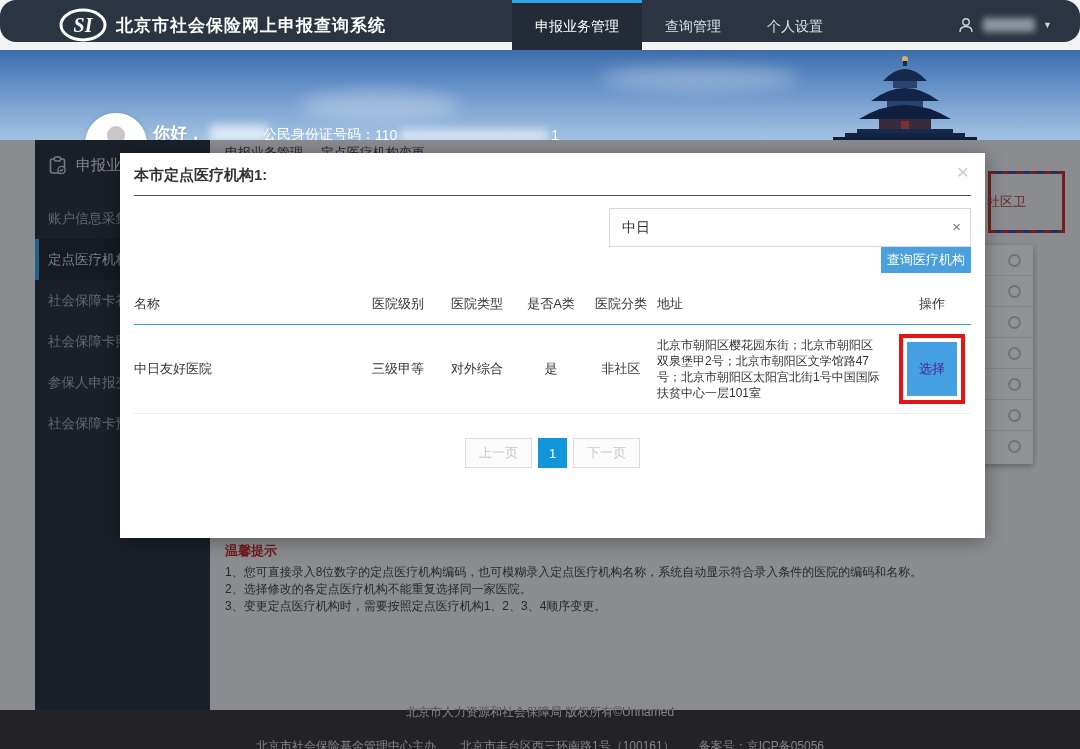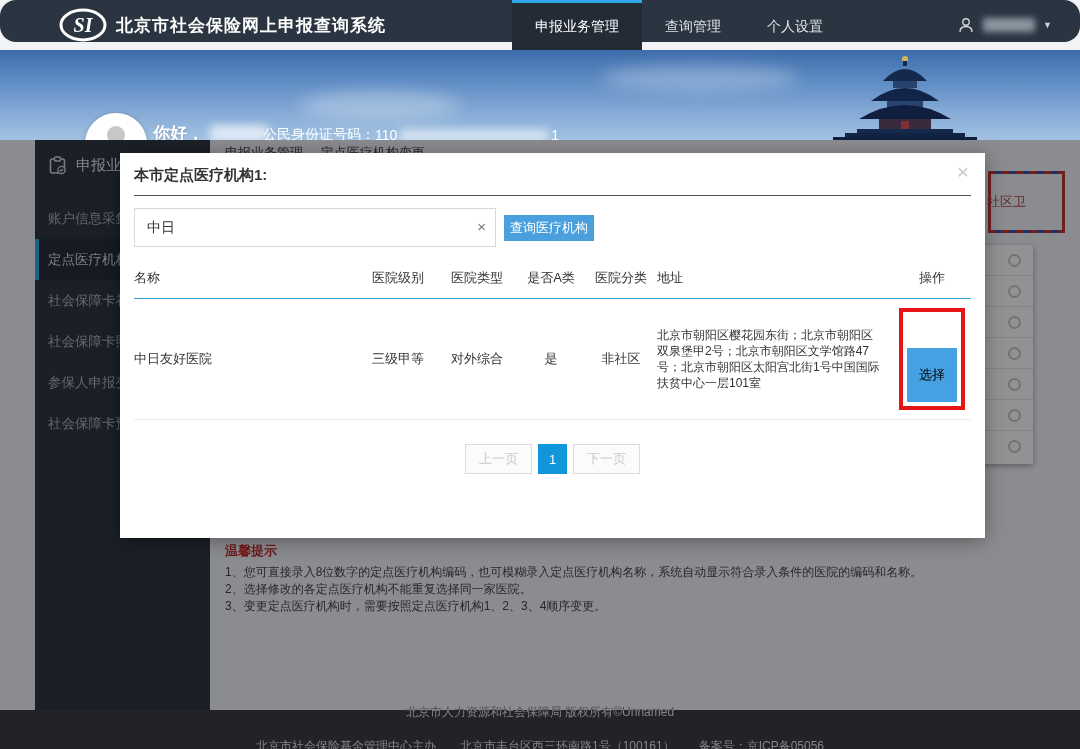--- a/index.html
+++ b/index.html
@@ -55,35 +55,35 @@
   .radio-row { height:31px; border-bottom:1px solid #e3e3e3; display:flex; align-items:center; justify-content:flex-end; padding-right:12px; }
   .radio-circle { width:13px; height:13px; border:2px solid #c4c4c4; border-radius:50%; }
   
   .overlay { position:absolute; left:0; top:140px; width:1080px; height:570px; background:rgba(14,16,21,.45); z-index:10; }
   
   .modal { position:absolute; left:120px; top:153px; width:865px; height:385px; background:#fff; z-index:20;
     padding:0 14px; box-shadow:0 3px 18px rgba(0,0,0,.35); }
   .modal-close { position:absolute; right:16px; top:8px; font-size:21px; color:#c9c9c9; cursor:pointer; line-height:1; }
   .modal-title { margin-top:13px; font-size:15px; font-weight:bold; color:#333; }
   .modal-hr { margin-top:10px; border-top:1px solid #4f4f4f; }
-  .search-row { margin-top:12px; display:flex; align-items:center; }
+  .search-row { margin-top:12px; display:flex; align-items:flex-end;flex-direction:column; }
   .input-wrap { position:relative; width:362px; }
   .search-input { width:362px; height:39px; border:1px solid #d8d8d8; font-size:14px; color:#333; padding:0 30px 0 12px;
     font-family:inherit; outline:none; }
   .clear-icon { position:absolute; right:10px; top:10px; font-size:15px; color:#777; cursor:pointer; }
   .search-btn { margin-left:8px; width:90px; height:26px; background:#4aa0dd; color:#fff; border:none; font-size:13px;
     cursor:pointer; font-family:inherit; }
   table.hosp { width:100%; margin-top:13px; border-collapse:collapse; table-layout:fixed; }
   .hosp th { font-weight:normal; font-size:13px; color:#333; text-align:left; padding:9px 0 11px; border-bottom:1px solid #35a2da; }
   .hosp th.c, .hosp td.c { text-align:center; }
   .hosp td { font-size:13px; color:#333; padding:9px 0; border-bottom:1px solid #ededed; vertical-align:middle; }
   .hosp td.addr { font-size:12px; line-height:16px; padding-right:10px; }
   .col-name{width:225px}.col-level{width:78px}.col-type{width:80px}.col-a{width:68px}.col-cat{width:72px}.col-addr{width:236px}.col-op{width:78px}
   .red-annotation { display:inline-block; border:4px solid #e61414; padding:4px; }
-  .select-btn { display:block; background:#45a1e2; color:#000000; border:none; font-size:13px; padding:18px 12px; cursor:pointer; font-family:inherit;margin-top:32px; }
+  .select-btn { display:block; background:#45a1e2; color:#4c1d95; border:none; font-size:13px; padding:18px 12px; cursor:pointer; font-family:inherit; }
   .pagination { margin-top:24px; display:flex; justify-content:center; gap:6px; }
   .page-btn { border:1px solid #dcdcdc; background:#fbfbfb; color:#c9c9c9; font-size:13px; padding:5px 13px; cursor:pointer; font-family:inherit; }
   .page-cur { border:1px solid #1296db; background:#1296db; color:#fff; font-size:13px; padding:5px 10px; cursor:pointer; font-family:inherit; }
   
   .footer { position:absolute; left:0; top:710px; width:1080px; height:39px; background:#232327; z-index:5;
     display:flex; flex-direction:column; align-items:center; justify-content:center; gap:17px; }
   .footer div { color:#85858a; font-size:12px; }
 </style>
 </head>
 <body>

